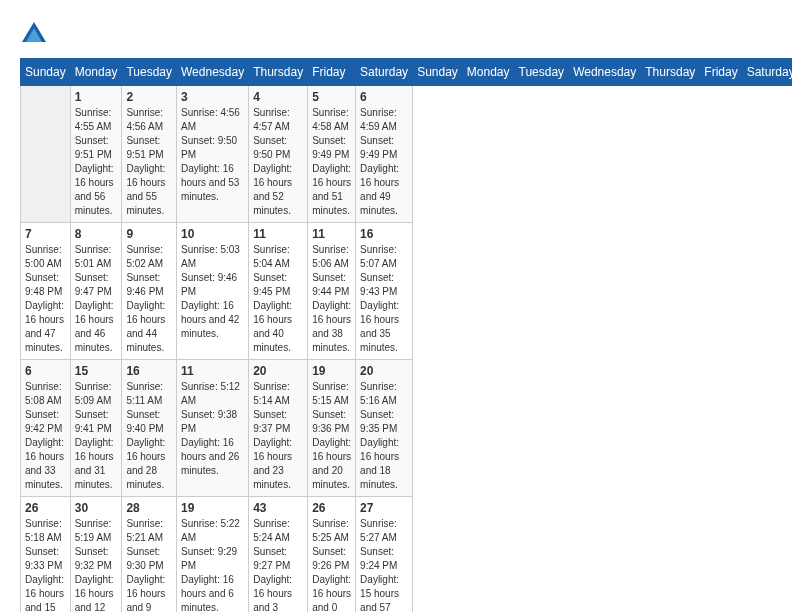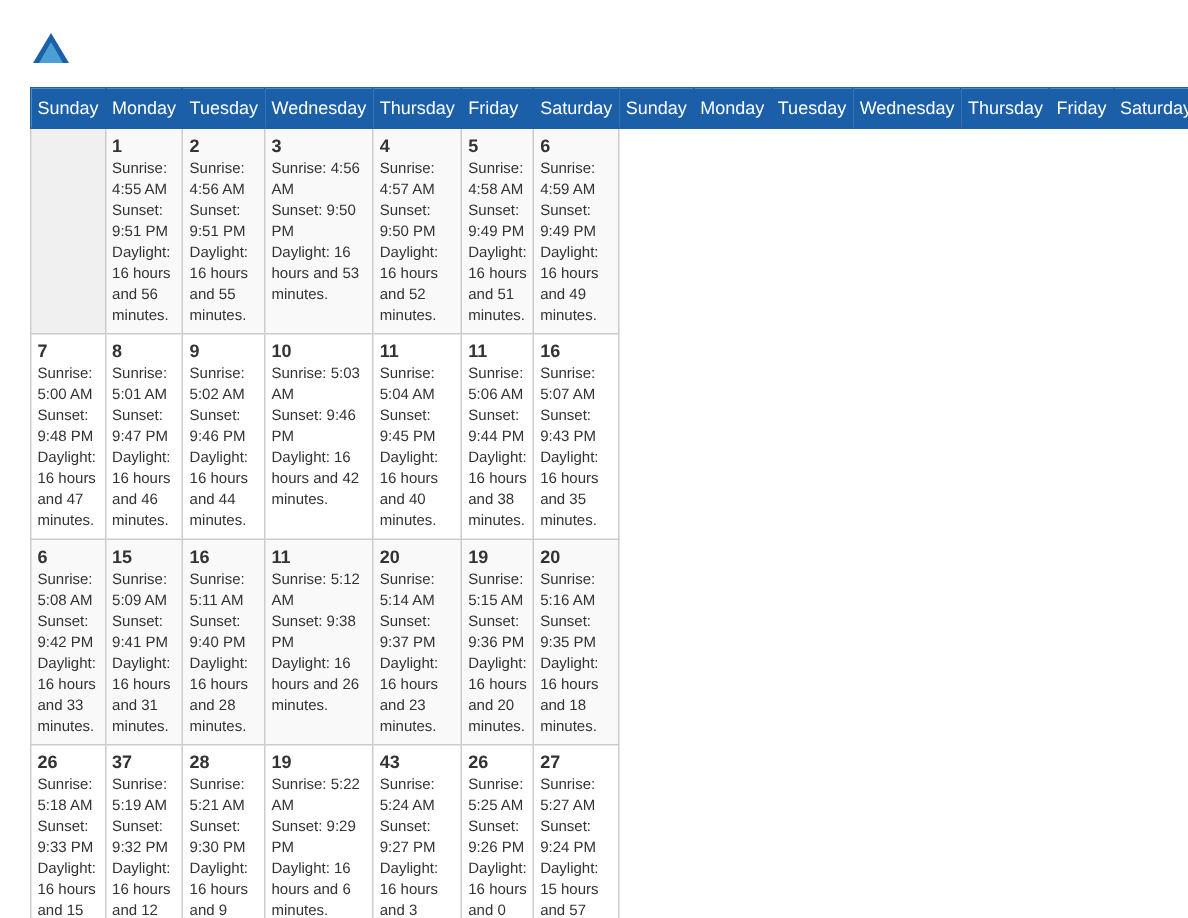--- a/index.html
+++ b/index.html
@@ -213,21 +213,21 @@
           <div class="day-number">20</div>
           <div class="day-info">Sunrise: 5:16 AM<br>Sunset: 9:35 PM<br>Daylight: 16 hours and 18 minutes.</div>
         </td>
       </tr>
       <tr>
         <td>
           <div class="day-number">26</div>
           <div class="day-info">Sunrise: 5:18 AM<br>Sunset: 9:33 PM<br>Daylight: 16 hours and 15 minutes.</div>
         </td>
         <td>
-          <div class="day-number">37</div>
+          <div class="day-number">30</div>
           <div class="day-info">Sunrise: 5:19 AM<br>Sunset: 9:32 PM<br>Daylight: 16 hours and 12 minutes.</div>
         </td>
         <td>
           <div class="day-number">28</div>
           <div class="day-info">Sunrise: 5:21 AM<br>Sunset: 9:30 PM<br>Daylight: 16 hours and 9 minutes.</div>
         </td>
         <td>
           <div class="day-number">19</div>
           <div class="day-info">Sunrise: 5:22 AM<br>Sunset: 9:29 PM<br>Daylight: 16 hours and 6 minutes.</div>
         </td>

